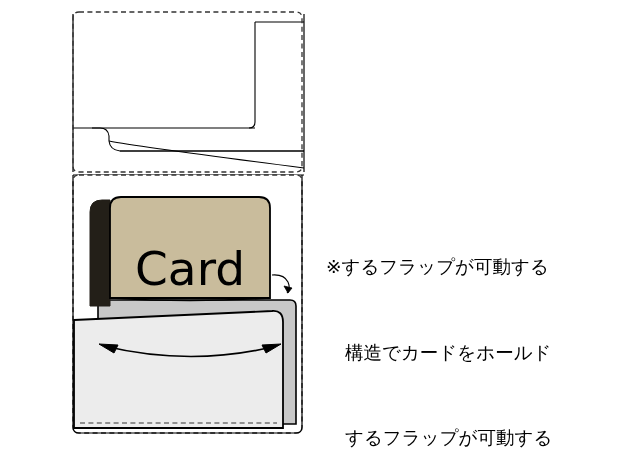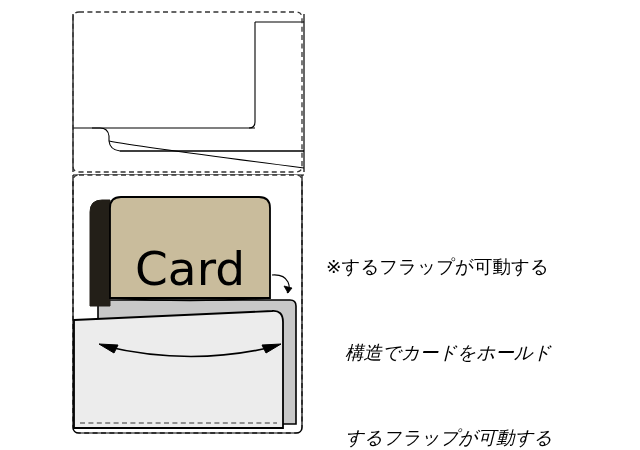--- a/index.html
+++ b/index.html
@@ -36,21 +36,20 @@
     line-height: 28.5px;
     color: #000000;
     letter-spacing: 0px;
     white-space: pre;
   }
   .note-line {
     display: block;
   }
   .note-line.indent {
     padding-left: 19px;
-    font-style: italic;
   }
   .card-label {
     font-family: "DejaVu Sans", "Liberation Sans", sans-serif;
     font-size: 47px;
     fill: #000000;
   }
 </style>
 </head>
 <body>
 

